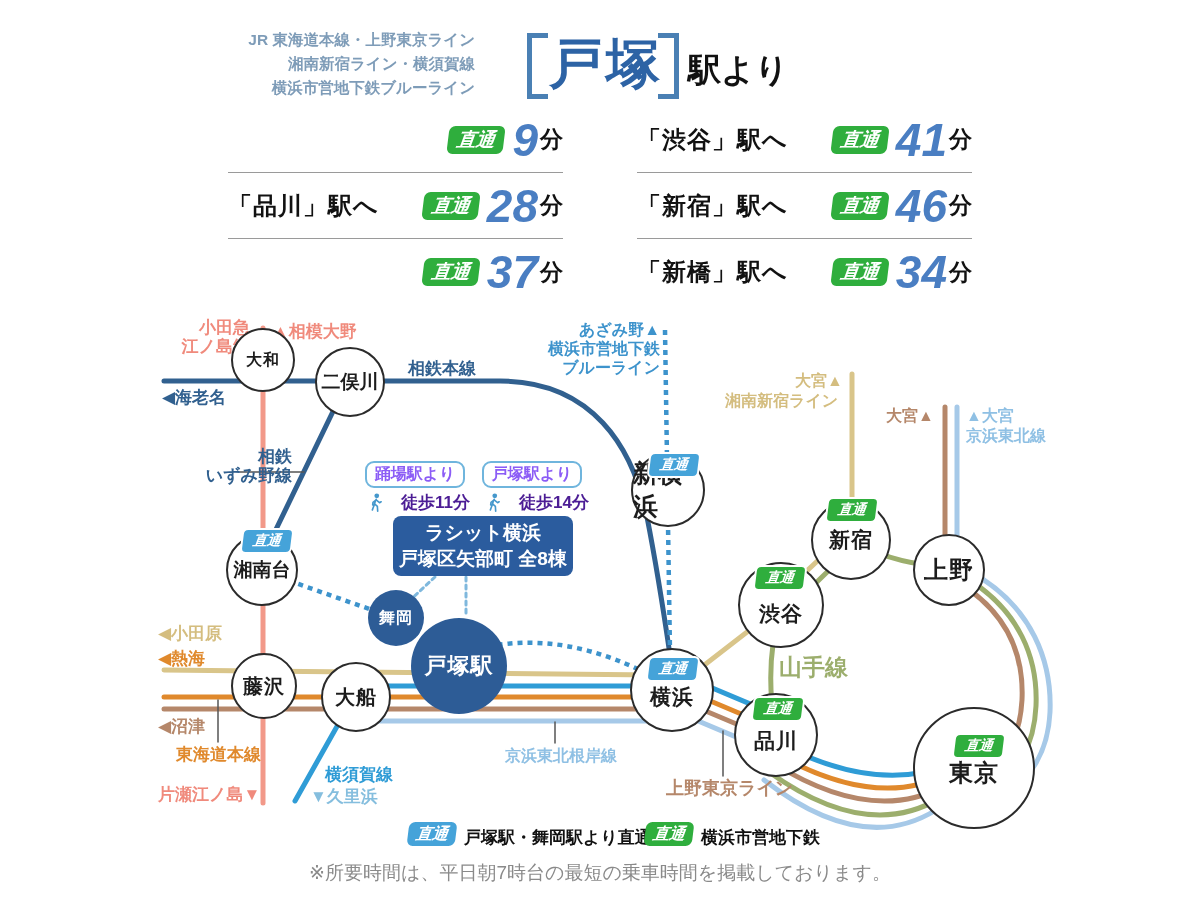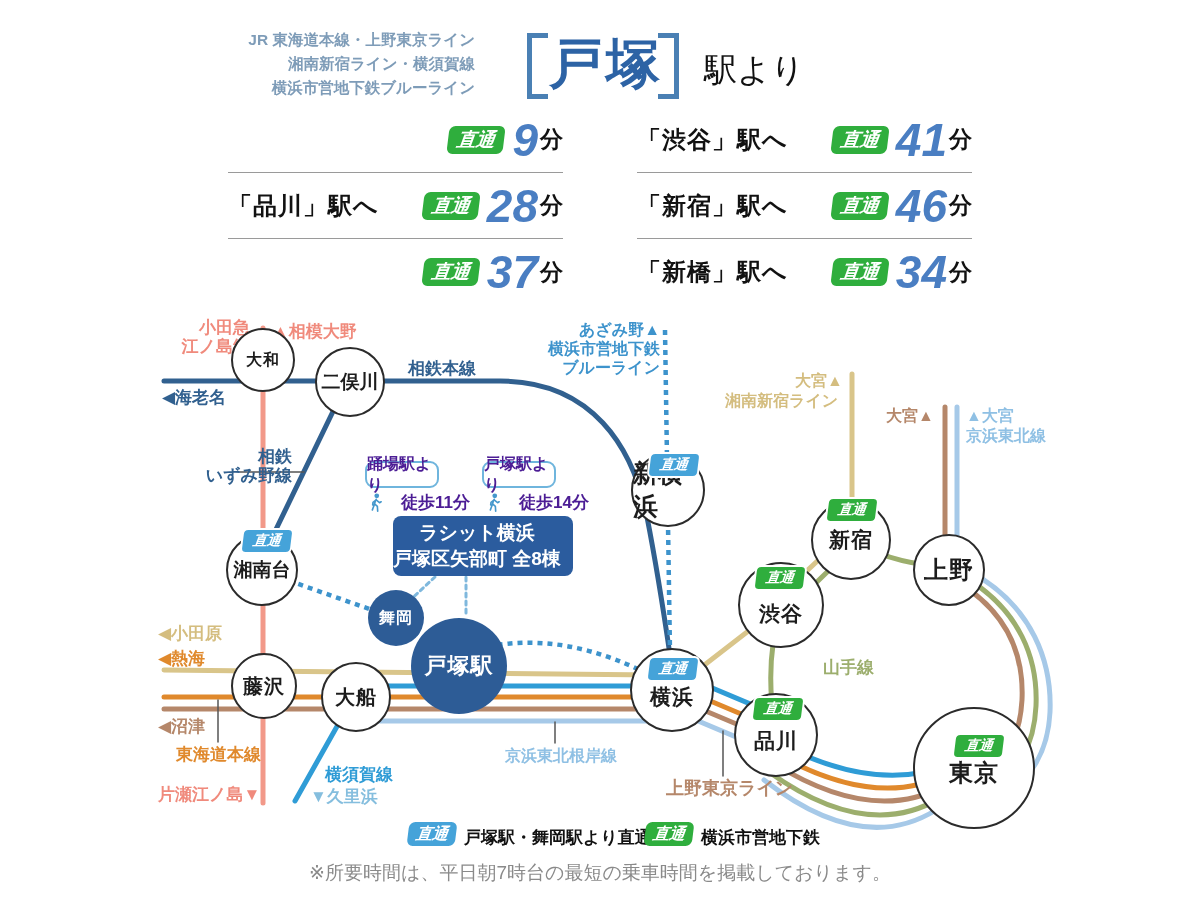--- a/index.html
+++ b/index.html
@@ -7,21 +7,21 @@
        font-family:"Liberation Sans","DejaVu Sans",sans-serif;color:#1c1c1c;}
 
   
   .hdr-lines{position:absolute;left:205px;top:28px;width:270px;text-align:right;
              color:#7e9cb8;font-weight:bold;font-size:15.5px;line-height:24px;}
   .bracket{position:absolute;width:16px;height:56px;border:5px solid #4a80b4;}
   .bracket.l{left:527px;top:33px;border-right:none;}
   .bracket.r{left:658px;top:33px;border-left:none;}
   .hdr-station{position:absolute;left:549px;top:28px;font-size:54px;font-weight:bold;
                color:#2d63a5;letter-spacing:3px;}
-  .hdr-suffix{position:absolute;left:688px;top:48px;font-size:33px;font-weight:normal;color:#111;margin-left:16px;}
+  .hdr-suffix{position:absolute;left:688px;top:48px;font-size:33px;font-weight:bold;color:#111;}
 
   
   .times{position:absolute;left:228px;top:107px;width:744px;
          display:grid;grid-template-columns:335px 335px;grid-column-gap:74px;}
   .trow{display:flex;align-items:center;height:66px;border-bottom:1px solid #9a9a9a;box-sizing:border-box;}
   .trow:nth-child(5),.trow:nth-child(6){border-bottom:none;}
   .stname{font-size:24px;font-weight:bold;color:#111;letter-spacing:1px;}
   .tright{margin-left:auto;display:flex;align-items:center;}
   .tbadge{width:56px;height:28px;background:#2fae3d;border-radius:6px;transform:skewX(-7deg);
           color:#fff;font-weight:bold;font-style:italic;font-size:19px;
@@ -35,28 +35,28 @@
       display:flex;align-items:center;justify-content:center;font-weight:bold;color:#1c1c1c;
       box-sizing:border-box;z-index:2;letter-spacing:1px;}
   .st.filled{background:#2d5c96;border:none;color:#fff;}
   .db{position:absolute;width:48px;height:22px;border-radius:6px;color:#fff;font-weight:bold;
       font-style:italic;font-size:14px;display:flex;align-items:center;justify-content:center;
       border:2px solid #fff;transform:skewX(-7deg);z-index:3;}
   .db.green{background:#2fae3d;}
   .db.blue{background:#45a3d9;}
   .maplabel{position:absolute;font-weight:bold;white-space:pre-line;z-index:2;line-height:19px;}
 
-  .callout{position:absolute;z-index:3;width:74px;height:27px;background:#fff;border:2px solid #6fb5dd;
-           border-radius:9px;color:#4c1d95;font-weight:bold;font-size:16px;
+  .callout{position:absolute;z-index:3;width:100px;height:27px;background:#fff;border:2px solid #6fb5dd;
+           border-radius:9px;color:#8b5cf6;font-weight:bold;font-size:16px;
            display:flex;align-items:center;justify-content:center;box-sizing:border-box;}
   .walk{position:absolute;z-index:3;display:flex;align-items:center;gap:18px;
         color:#4c1d95;font-weight:bold;font-size:17px;}
   .property{position:absolute;left:393px;top:516px;width:180px;height:60px;background:#2b5c9e;
             border-radius:8px;color:#fff;font-weight:bold;font-size:19px;line-height:26px;
-            display:flex;align-items:center;justify-content:flex-start;text-align:center;z-index:3;}
+            display:flex;align-items:center;justify-content:center;text-align:center;z-index:3;}
 
   
   .lg-badge{position:absolute;width:48px;height:24px;border-radius:6px;color:#fff;font-weight:bold;
             font-style:italic;font-size:16px;display:flex;align-items:center;justify-content:center;
             transform:skewX(-7deg);z-index:3;}
   .lg-label{position:absolute;font-weight:bold;font-size:17px;color:#111;z-index:3;}
   .footnote{position:absolute;left:0;top:860px;width:1200px;text-align:center;
             color:#8a8a8a;font-size:19px;z-index:3;}
 </style>
 </head>
@@ -181,21 +181,21 @@
 <div class="maplabel" style="left:182px;top:447px;width:110px;text-align:right;color:#31608f;font-size:17px;">相鉄
 いずみ野線</div>
 <div class="maplabel" style="left:560px;top:320px;width:100px;text-align:right;color:#3d93cc;font-size:16px;">あざみ野▲</div>
 <div class="maplabel" style="left:545px;top:339px;width:115px;text-align:right;color:#3d93cc;font-size:16px;">横浜市営地下鉄
 ブルーライン</div>
 <div class="maplabel" style="left:795px;top:371px;color:#d4bd7f;font-size:16px;">大宮▲</div>
 <div class="maplabel" style="left:725px;top:391px;color:#d4bd7f;font-size:16px;">湘南新宿ライン</div>
 <div class="maplabel" style="left:886px;top:406px;color:#b5876a;font-size:16px;">大宮▲</div>
 <div class="maplabel" style="left:966px;top:406px;color:#8fc0e4;font-size:16px;">▲大宮</div>
 <div class="maplabel" style="left:966px;top:426px;color:#8fc0e4;font-size:16px;">京浜東北線</div>
-<div class="maplabel" style="left:779px;top:658px;color:#9cae6d;font-size:17px;margin-left:44px;">山手線</div>
+<div class="maplabel" style="left:779px;top:658px;color:#9cae6d;font-size:23px;">山手線</div>
 <div class="maplabel" style="left:158px;top:624px;color:#d4bd7f;font-size:17px;">◀小田原</div>
 <div class="maplabel" style="left:158px;top:649px;color:#e0892c;font-size:17px;">◀熱海</div>
 <div class="maplabel" style="left:158px;top:717px;color:#b5876a;font-size:17px;">◀沼津</div>
 <div class="maplabel" style="left:176px;top:745px;color:#e0892c;font-size:17px;">東海道本線</div>
 <div class="maplabel" style="left:158px;top:785px;color:#f08a7c;font-size:17px;">片瀬江ノ島▼</div>
 <div class="maplabel" style="left:325px;top:765px;color:#2f9cd6;font-size:17px;">横須賀線</div>
 <div class="maplabel" style="left:310px;top:787px;color:#85bede;font-size:17px;">▼久里浜</div>
 <div class="maplabel" style="left:505px;top:746px;color:#8fc0e4;font-size:16px;">京浜東北根岸線</div>
 <div class="maplabel" style="left:666px;top:779px;color:#b5876a;font-size:18px;">上野東京ライン</div>
 

